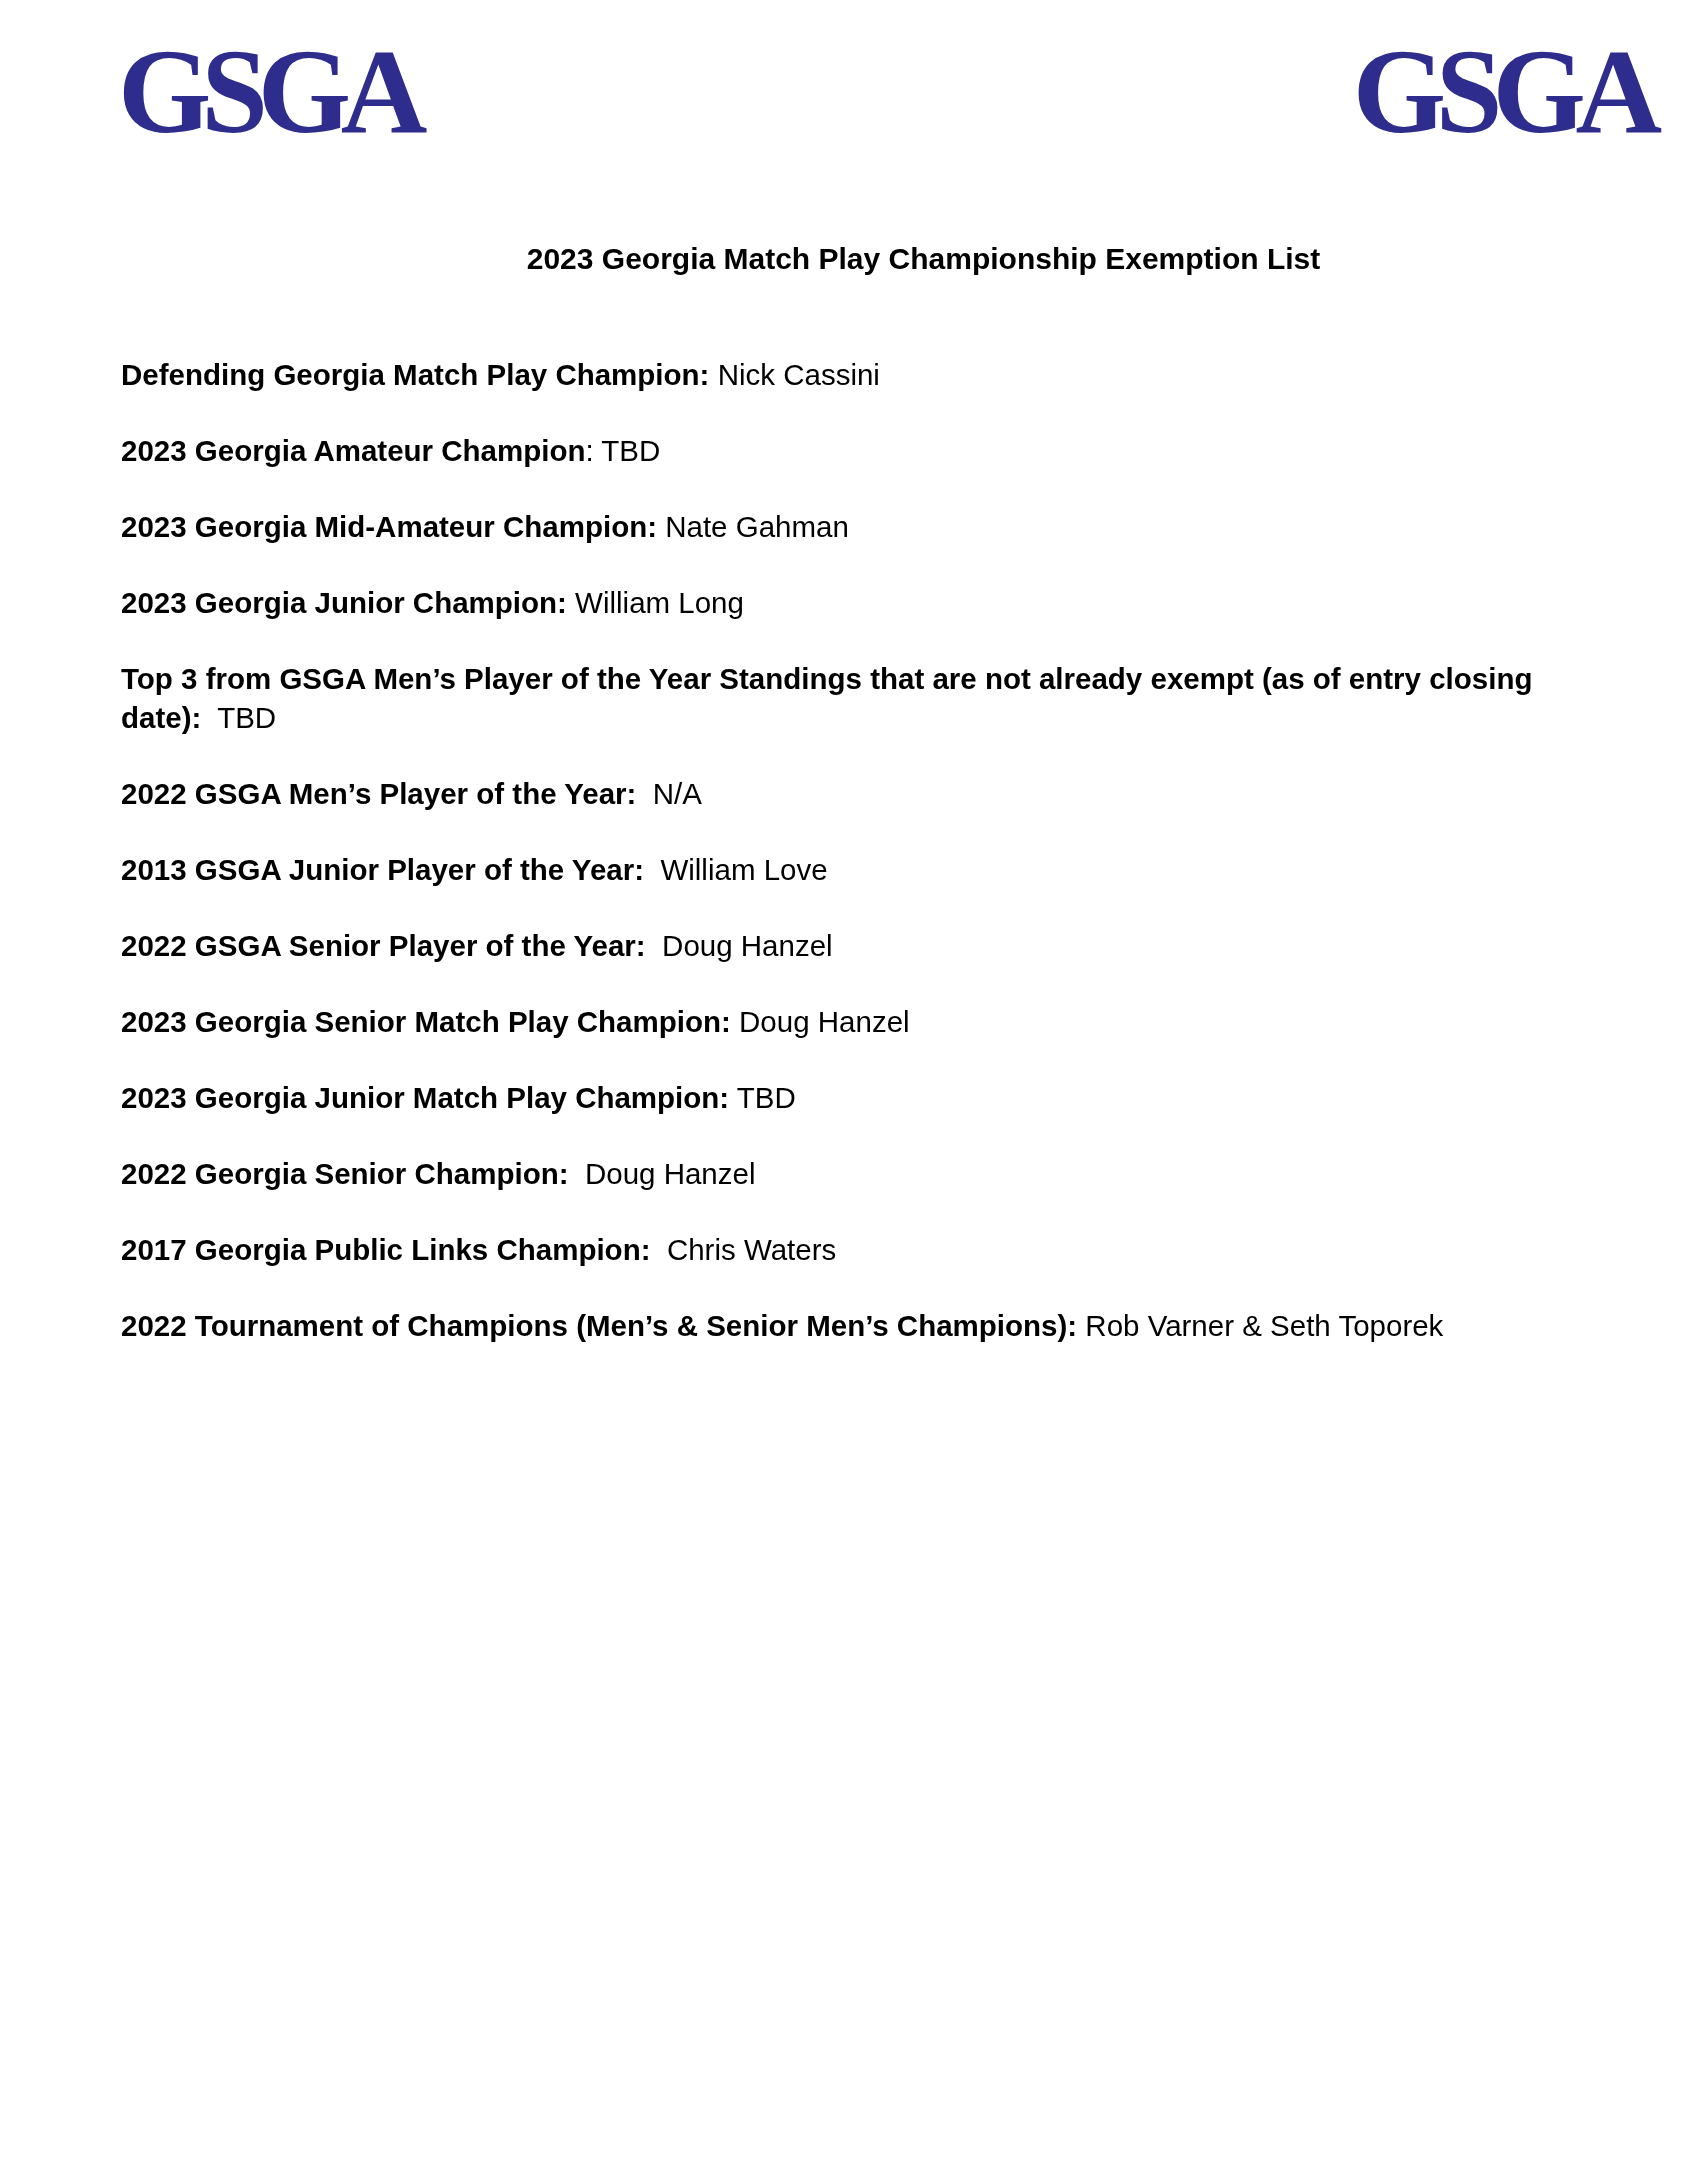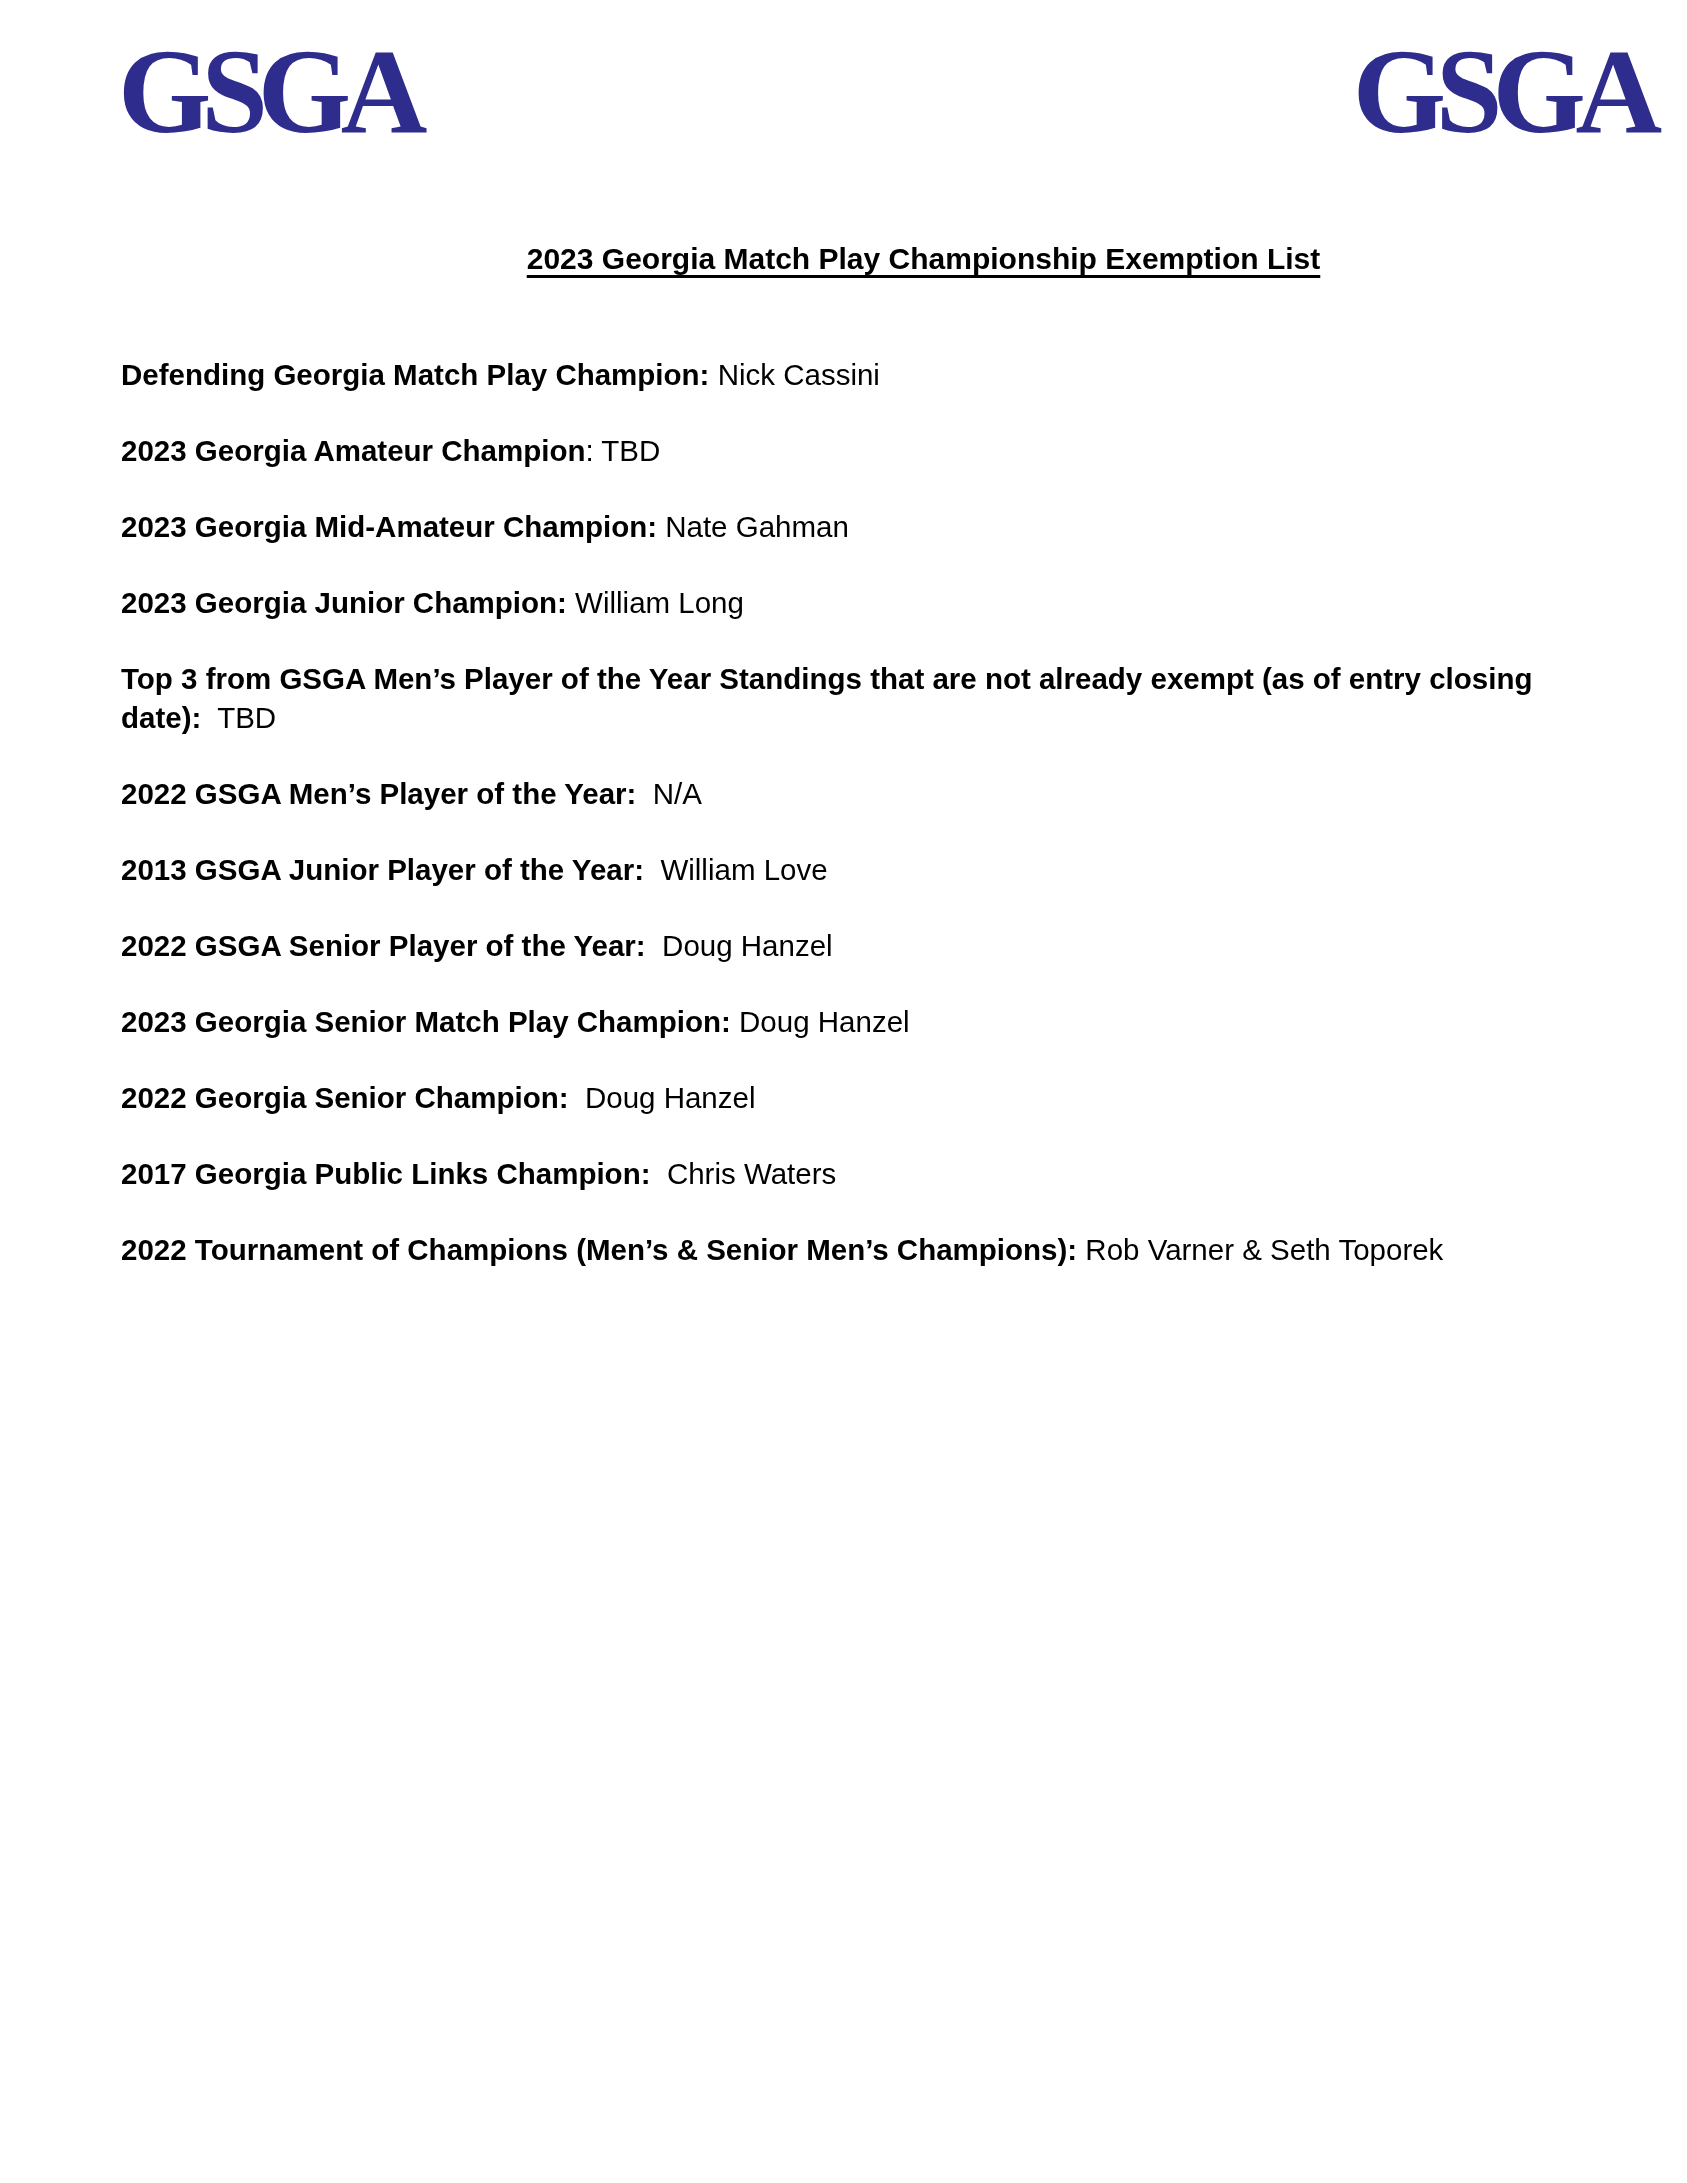--- a/index.html
+++ b/index.html
@@ -32,21 +32,20 @@
   }
   .title {
     margin: 87px 0 76px 0;
     text-align: center;
     font-size: 30px;
     font-weight: 700;
     line-height: 1.32;
     transform: translateX(56px);
   }
   .title .underlined {
-    text-decoration: underline;
     text-decoration-thickness: 3.4px;
     text-underline-offset: 5.9px;
   }
   .content {
     padding: 0 115px 0 97px;
   }
   .exemption, .note {
     font-size: 29.5px;
     line-height: 39px;
     margin: 0 0 37px 0;
@@ -83,20 +82,21 @@
   <p class="exemption"><span class="label">Top 3 from GSGA Men’s Player of the Year Standings that are not already exempt (as of entry closing date):</span><span class="value">  TBD</span></p>
 
   <p class="exemption"><span class="label">2022 GSGA Men’s Player of the Year:</span><span class="value">  N/A</span></p>
 
   <p class="exemption"><span class="label">2013 GSGA Junior Player of the Year:</span><span class="value">  William Love</span></p>
 
   <p class="exemption"><span class="label">2022 GSGA Senior Player of the Year:</span><span class="value">  Doug Hanzel</span></p>
 
   <p class="exemption"><span class="label">2023 Georgia Senior Match Play Champion:</span><span class="value"> Doug Hanzel</span></p>
 
+  <p class="exemption"><span class="label">2023 Georgia Junior Match Play Champion:</span><span class="value"> TBD</span></p>
 
   <p class="exemption"><span class="label">2022 Georgia Senior Champion:</span><span class="value">  Doug Hanzel</span></p>
 
   <p class="exemption"><span class="label">2017 Georgia Public Links Champion:</span><span class="value">  Chris Waters</span></p>
 
   <p class="exemption"><span class="label">2022 Tournament of Champions (Men’s &amp; Senior Men’s Champions):</span><span class="value"> Rob Varner &amp; Seth Toporek</span></p>
 </div>
   </div>
 
 </div>

